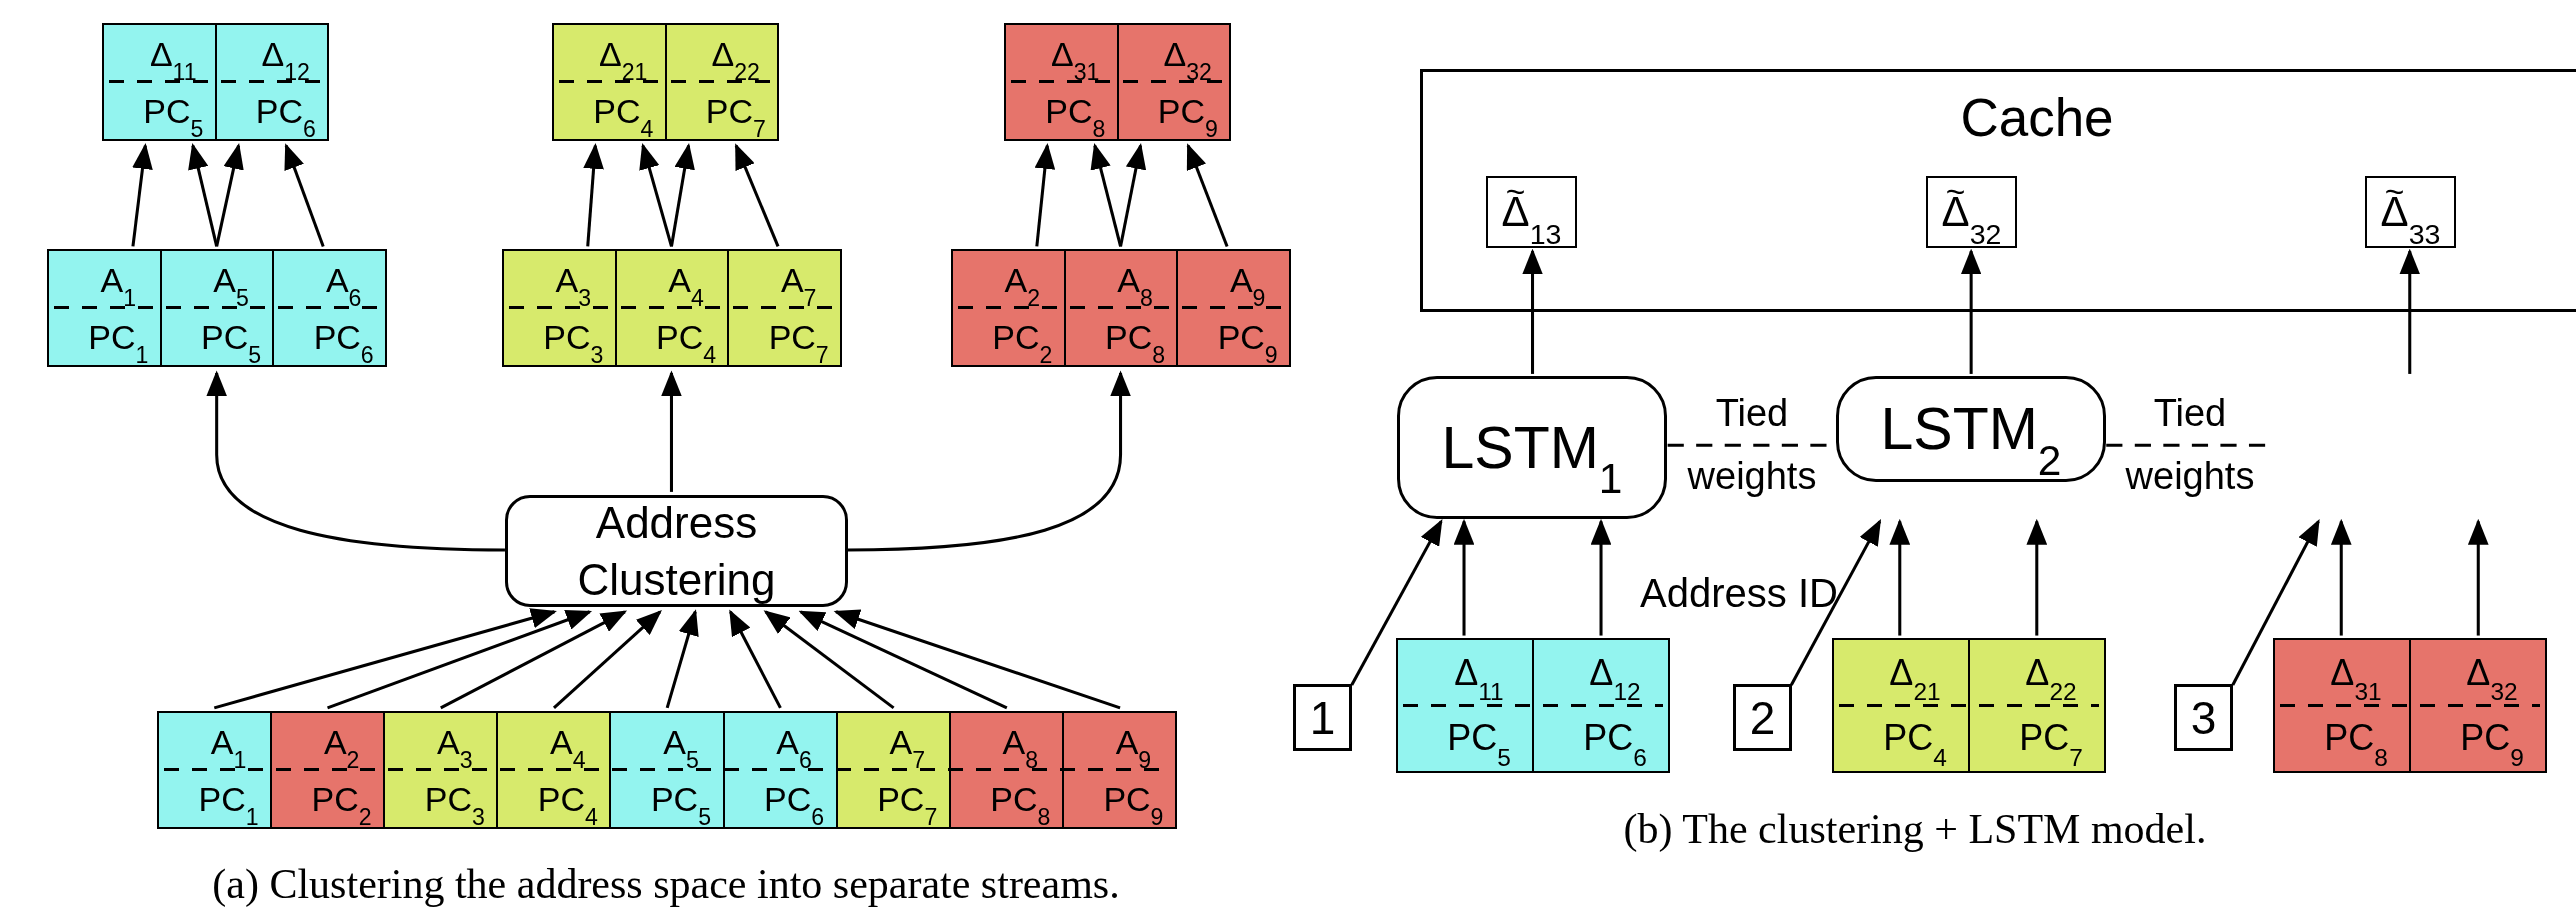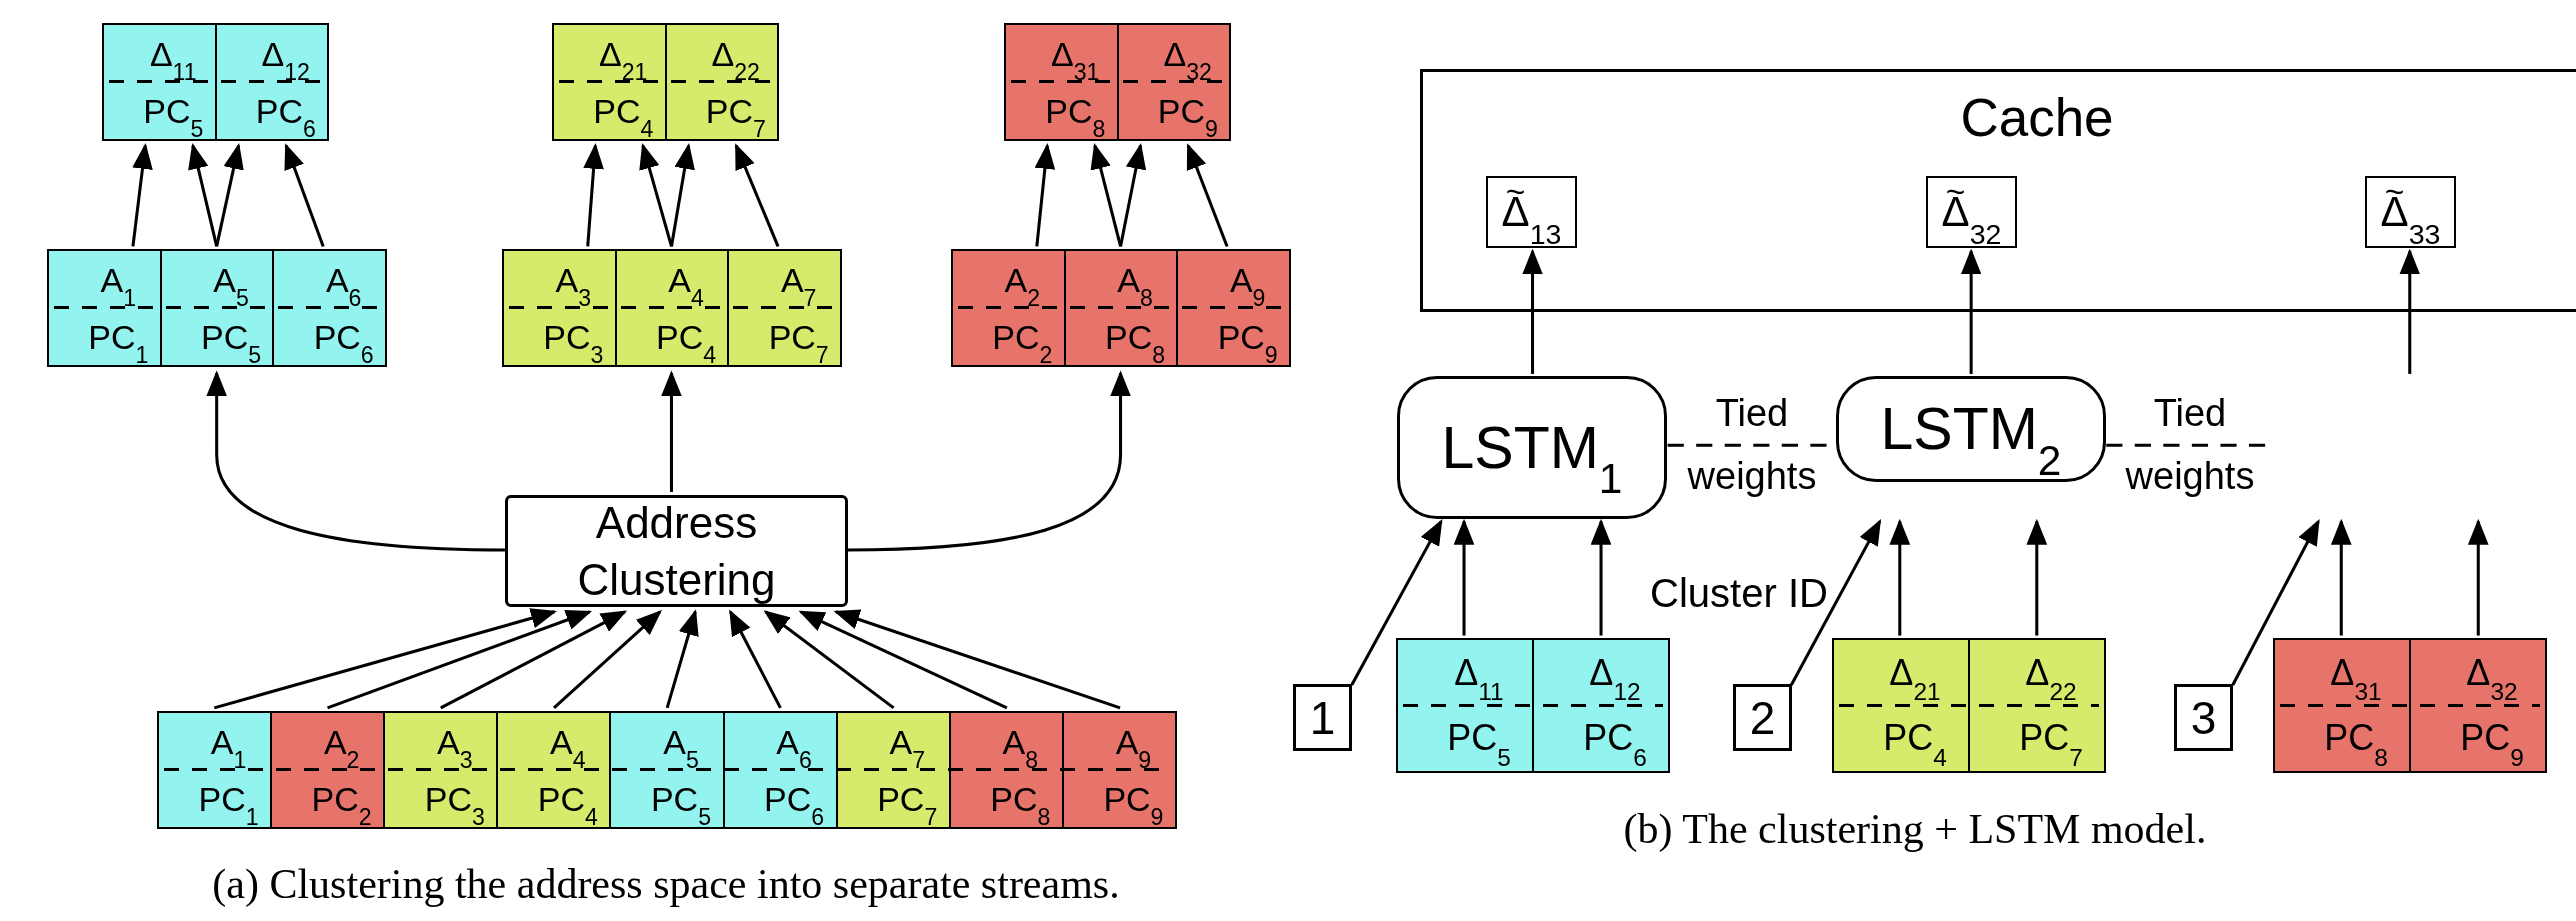--- a/index.html
+++ b/index.html
@@ -17,21 +17,21 @@
     pointer-events:none;z-index:2;}
   .lab{white-space:nowrap;}
   .lab sub{font-size:0.68em;line-height:0;position:relative;bottom:-0.30em;}
   .fs-a{font-size:34px;}
   .fs-b{font-size:36px;}
   
   .roundbox{position:absolute;box-sizing:border-box;background:#fff;border:3.8px solid #000;
     display:flex;align-items:center;justify-content:center;text-align:center;}
   .lstm{border-radius:40px;font-size:59px;}
   .lstm .lab sub{font-size:0.72em;bottom:-0.30em;}
-  .acbox{border-radius:6px;border-width:3.3px;font-size:44px;line-height:1.3;}
+  .acbox{border-radius:25px;border-width:3.3px;font-size:44px;line-height:1.3;}
   
   .cache{position:absolute;box-sizing:border-box;border:3.3px solid #000;background:#fff;}
   .cache-label{position:absolute;left:0;right:0;top:15.2px;text-align:center;font-size:53px;}
   .slot{position:absolute;box-sizing:border-box;border:2.9px solid #000;background:#fff;
     display:flex;align-items:center;justify-content:center;font-size:42px;line-height:1;}
   .dwrap{position:relative;display:inline-block;}
   .tilde{position:absolute;left:50%;top:-0.48em;transform:translateX(-50%);font-size:0.8em;line-height:1;}
   
   .idbox{position:absolute;box-sizing:border-box;border:3.3px solid #000;background:#fff;
     display:flex;align-items:center;justify-content:center;font-size:46px;}
@@ -327,21 +327,21 @@
     <div class="roundbox lstm" style="left: 1397px; top: 376px; width: 270px; height: 143px;">
       <span class="lab"><span>LSTM</span><sub>1</sub></span>
     </div>
     <div class="roundbox lstm" style="left: 1836px; top: 376px; width: 270px; height: 106px;">
       <span class="lab"><span>LSTM</span><sub>2</sub></span>
     </div>
     <div class="flabel" style="left: 1752px; top: 392px;">Tied</div>
     <div class="flabel" style="left: 1752px; top: 455px;">weights</div>
     <div class="flabel" style="left: 2190px; top: 392px;">Tied</div>
     <div class="flabel" style="left: 2190px; top: 455px;">weights</div>
-    <div class="flabel" style="left: 1739px; top: 571px; font-size: 40px;">Cluster ID</div>
+    <div class="flabel" style="left: 1739px; top: 571px; font-size: 40px;">Address ID</div>
     <div class="idbox" style="left: 1293px; top: 684px; width: 59px; height: 67px;">
       <span>1</span>
     </div>
     <div class="cellbox" style="left: 1396px; top: 638px; width: 274px; height: 135px;">
       <div class="cell fs-b" style="background: rgb(147, 244, 239); flex: 1 1 0px;">
         <div class="half">
           <span class="lab"><span>Δ</span><sub>11</sub></span>
         </div>
         <div class="half">
           <span class="lab"><span>PC</span><sub>5</sub></span>

